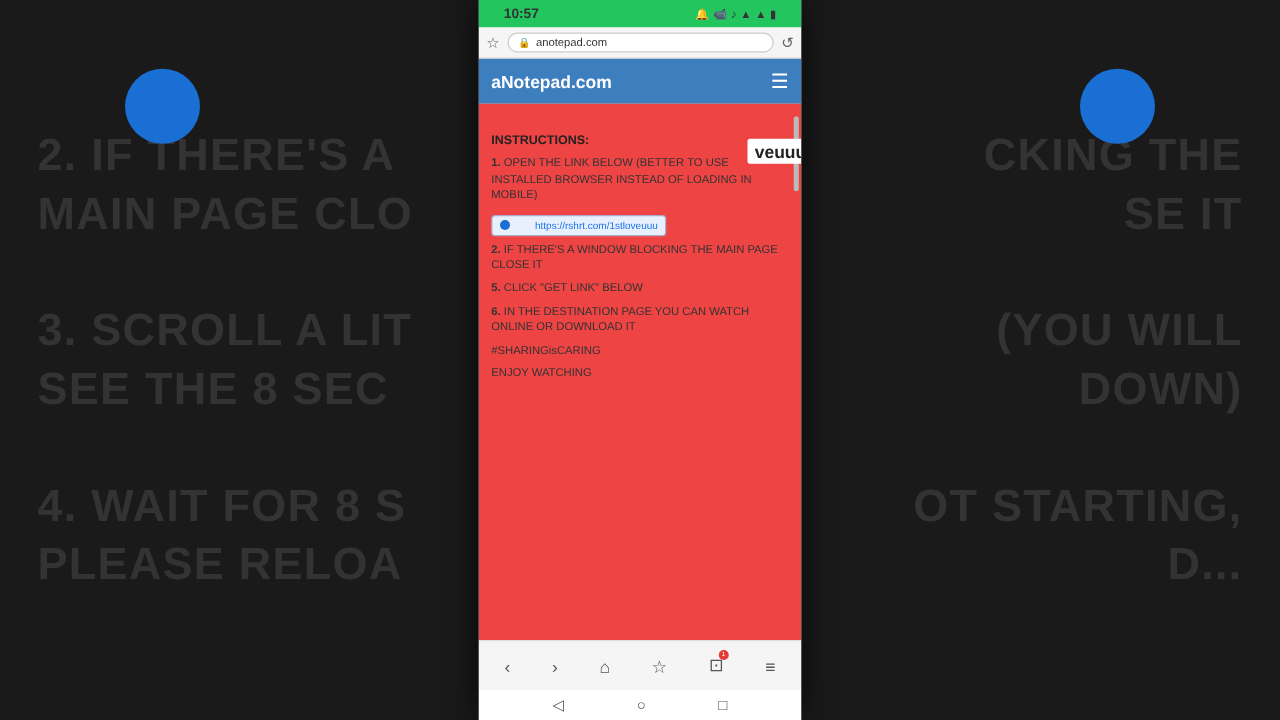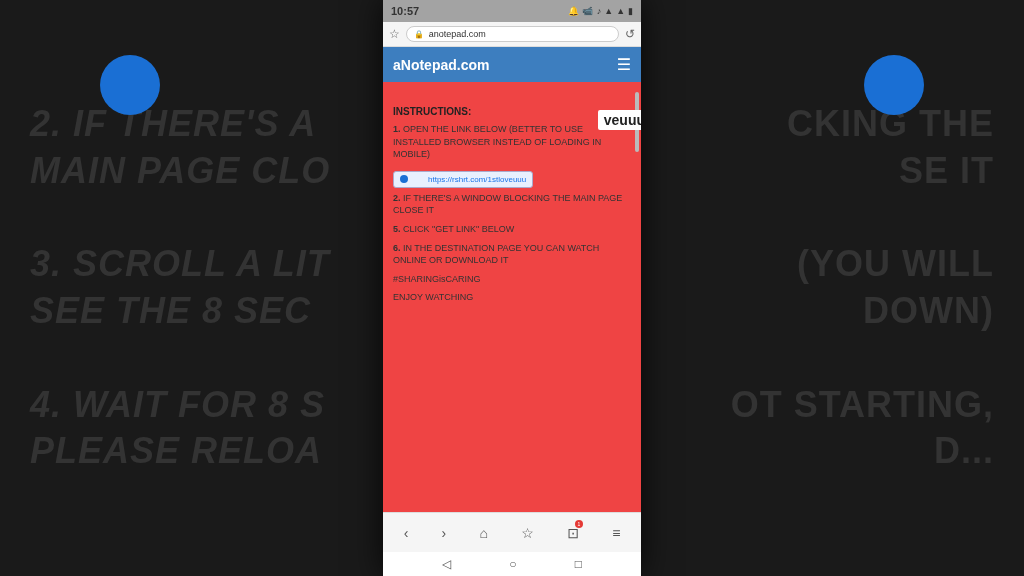--- a/index.html
+++ b/index.html
@@ -18,21 +18,20 @@
       left: 0; top: 0;
       width: 383px;
       height: 576px;
       background: #1a1a1a;
       display: flex;
       flex-direction: column;
       justify-content: center;
       align-items: flex-start;
       padding: 20px 30px;
       overflow: hidden;
-      font-style: italic;
     }
     .bg-right {
       position: absolute;
       right: 0; top: 0;
       width: 385px;
       height: 576px;
       background: #1a1a1a;
       display: flex;
       flex-direction: column;
       justify-content: center;
@@ -72,26 +71,26 @@
       background: #fff;
       border-radius: 0;
       display: flex;
       flex-direction: column;
       overflow: hidden;
       box-shadow: 0 0 30px rgba(0,0,0,0.8);
     }
 
     
     .status-bar {
-      background: #a3a3a3;
+      background: #22c55e;
       height: 22px;
       display: flex;
       align-items: center;
       justify-content: space-between;
-      padding: 2px 8px;
+      padding: 2px 20px;
       font-size: 10px;
       color: #333;
     }
     .status-time { font-weight: bold; font-size: 11px; }
     .status-icons { display: flex; align-items: center; gap: 3px; font-size: 9px; }
 
     
     .browser-chrome {
       background: #f5f5f5;
       border-bottom: 1px solid #ddd;

